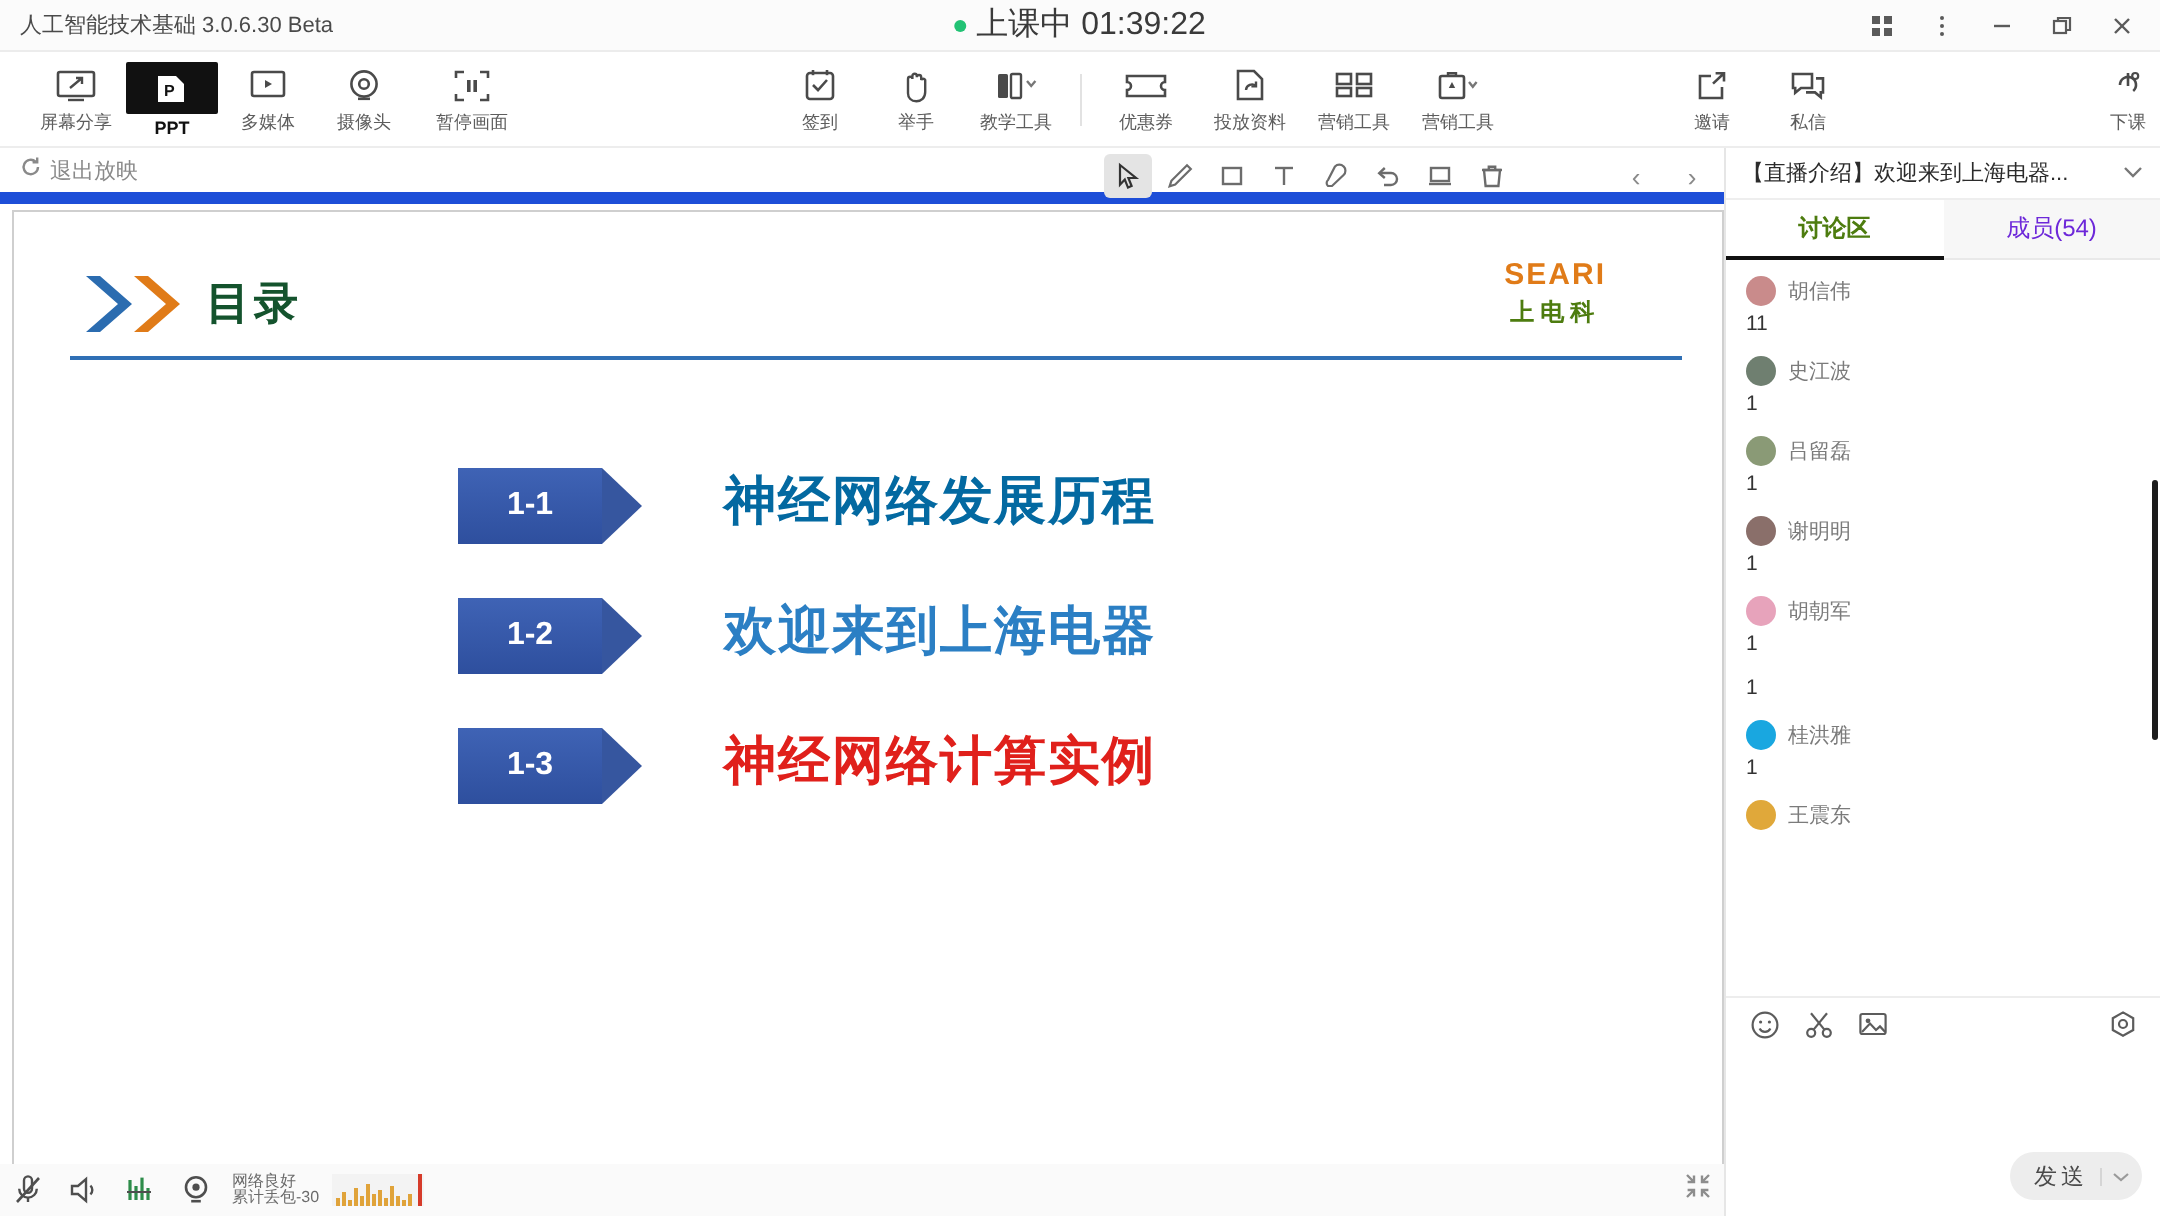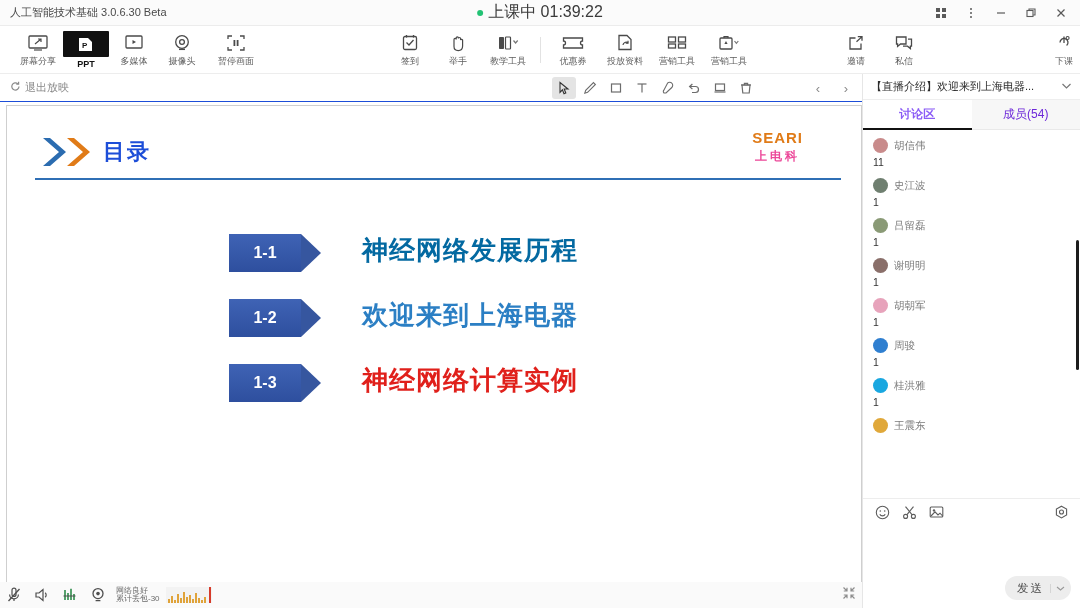--- a/index.html
+++ b/index.html
@@ -44,21 +44,21 @@
   .titem.wide { width:52px; }
   .titem .lbl { font-size:9px; color:#5d5d5d; white-space:nowrap; }
   .titem .ic { height:20px; display:flex;align-items:center;justify-content:center; color:#4a4a4a; }
   .titem.active { background:#111; }
   .titem.active .lbl { color:#111; }
   .tdiv { width:1px; height:26px; background:#e2e2e2; margin:0 6px; }
 
   
   .annobar {
     position:absolute; left:0; top:74px; width:862px; height:28px;
-    background:#ffffff; border-bottom:1px solid #1d4ed8; display:flex; align-items:center;
+    background:#ffffff; border-bottom:6px solid #1d4ed8; display:flex; align-items:center;
   }
   .exitshow { display:flex;align-items:center; gap:4px; margin-left:10px; font-size:11px; color:#8a8a8a; }
   .anno-tools { position:absolute; left:552px; top:0; height:28px; display:flex; align-items:center; gap:2px;}
   .atool { width:24px;height:22px; display:flex;align-items:center;justify-content:center;
            color:#6c6c6c; border-radius:3px; cursor:default;}
   .atool.sel { background:#e4e4e4; color:#333; }
   .anav { position:absolute; right:8px; top:0; height:28px; display:flex;align-items:center; gap:12px;}
   .anav div { color:#8a8a8a; font-size:13px; width:16px;text-align:center; cursor:default;}
 
   
@@ -67,27 +67,27 @@
     background:#ffffff;
   }
   .slide {
     position:absolute; left:6px; top:3px; width:856px; height:570px;
     background:#fff; border:1px solid #cfcfcf; overflow:hidden;
   }
   .slide-hdr { position:absolute; left:0; top:0; width:856px; height:75px; }
   .chev { position:absolute; top:30px; }
   .chev svg { display:block; }
   .slide-title {
-    position:absolute; left:96px; top:31px; font-size:22px; font-weight:bold; color:#1d4ed8;
+    position:absolute; left:96px; top:31px; font-size:22px; font-weight:bold; color:#14532d;
     letter-spacing:2px;
   }
   .hdr-rule { position:absolute; left:28px; top:72px; width:806px; height:2px; background:#2f6fb5; }
   .logo { position:absolute; right:60px; top:24px; text-align:center; }
   .logo .en { font-size:15px; font-weight:bold; color:#e07b18; letter-spacing:1px; line-height:1; }
-  .logo .cn { font-size:12px; font-weight:bold; color:#ec4899; letter-spacing:3px; margin-top:3px;
+  .logo .cn { font-size:12px; font-weight:bold; color:#4d7c0f; letter-spacing:3px; margin-top:3px;
               font-family:"DejaVu Sans", sans-serif; }
 
   .toc { position:absolute; left:0; top:128px; width:856px; }
   .toc-row { position:relative; height:65px; }
   .badge { position:absolute; left:222px; top:0; width:90px; height:38px; }
   .badge .num {
     position:absolute; left:0; top:0; width:72px; height:38px;
     background:linear-gradient(180deg,#3f63b5 0%,#2e4f9e 100%);
     display:flex; align-items:center; justify-content:center;
     color:#fff; font-size:16px; font-weight:bold; font-family:"Liberation Sans",sans-serif;
@@ -121,21 +121,21 @@
   .chat-sel {
     position:relative; height:26px; display:flex; align-items:center;
     border-bottom:1px solid #eee; padding:0 8px;
   }
   .chat-sel .t { font-size:11px; color:#2b2b2b; white-space:nowrap; overflow:hidden;
                  text-overflow:ellipsis; flex:1; }
   .chat-sel .c { font-size:9px; color:#777; margin-left:4px; }
   .chat-tabs { display:flex; height:30px; border-bottom:1px solid #e9e9e9; }
   .ctab { flex:1; display:flex;align-items:center;justify-content:center;
           font-size:12px; color:#6d28d9; position:relative; cursor:default; }
-  .ctab.on { color:#8b5cf6; font-weight:bold; background:#fff; }
+  .ctab.on { color:#4d7c0f; font-weight:bold; background:#fff; }
   .ctab.on::after { content:""; position:absolute; left:0; right:0; bottom:-1px; height:2px; background:#111; }
   .ctab.off { background:#f7f7f7; }
 
   .msgs { position:relative; height:360px; overflow:hidden; padding:8px 10px 0 10px; }
   .msg { margin-bottom:10px; }
   .msg .hdr { display:flex; align-items:center; gap:6px; }
   .av { width:15px;height:15px;border-radius:50%; flex:none; }
   .nm { font-size:10.5px; color:#7b7b7b; }
   .bd { font-size:10.5px; color:#333; margin-top:3px; }
   .sbar { position:absolute; right:1px; top:110px; width:3px; height:130px; background:#1c1c1c; border-radius:2px;}
@@ -591,24 +591,20 @@
         <div class="bd">1</div>
       </div>
       <div class="msg">
         <div class="hdr">
             <span class="av" style="background:#e7a3bb;"></span>
           <span class="nm">胡朝军</span>
           </div>
         <div class="bd">1</div>
       </div>
       <div class="msg">
-        <div class="hdr">
-            <span class="av" style="background:#2f7fd0;"></span>
-          <span class="nm">周骏</span>
-          </div>
         <div class="bd">1</div>
       </div>
       <div class="msg">
         <div class="hdr">
             <span class="av" style="background:#19a7e0;"></span>
           <span class="nm">桂洪雅</span>
           </div>
         <div class="bd">1</div>
       </div>
       <div class="msg">

